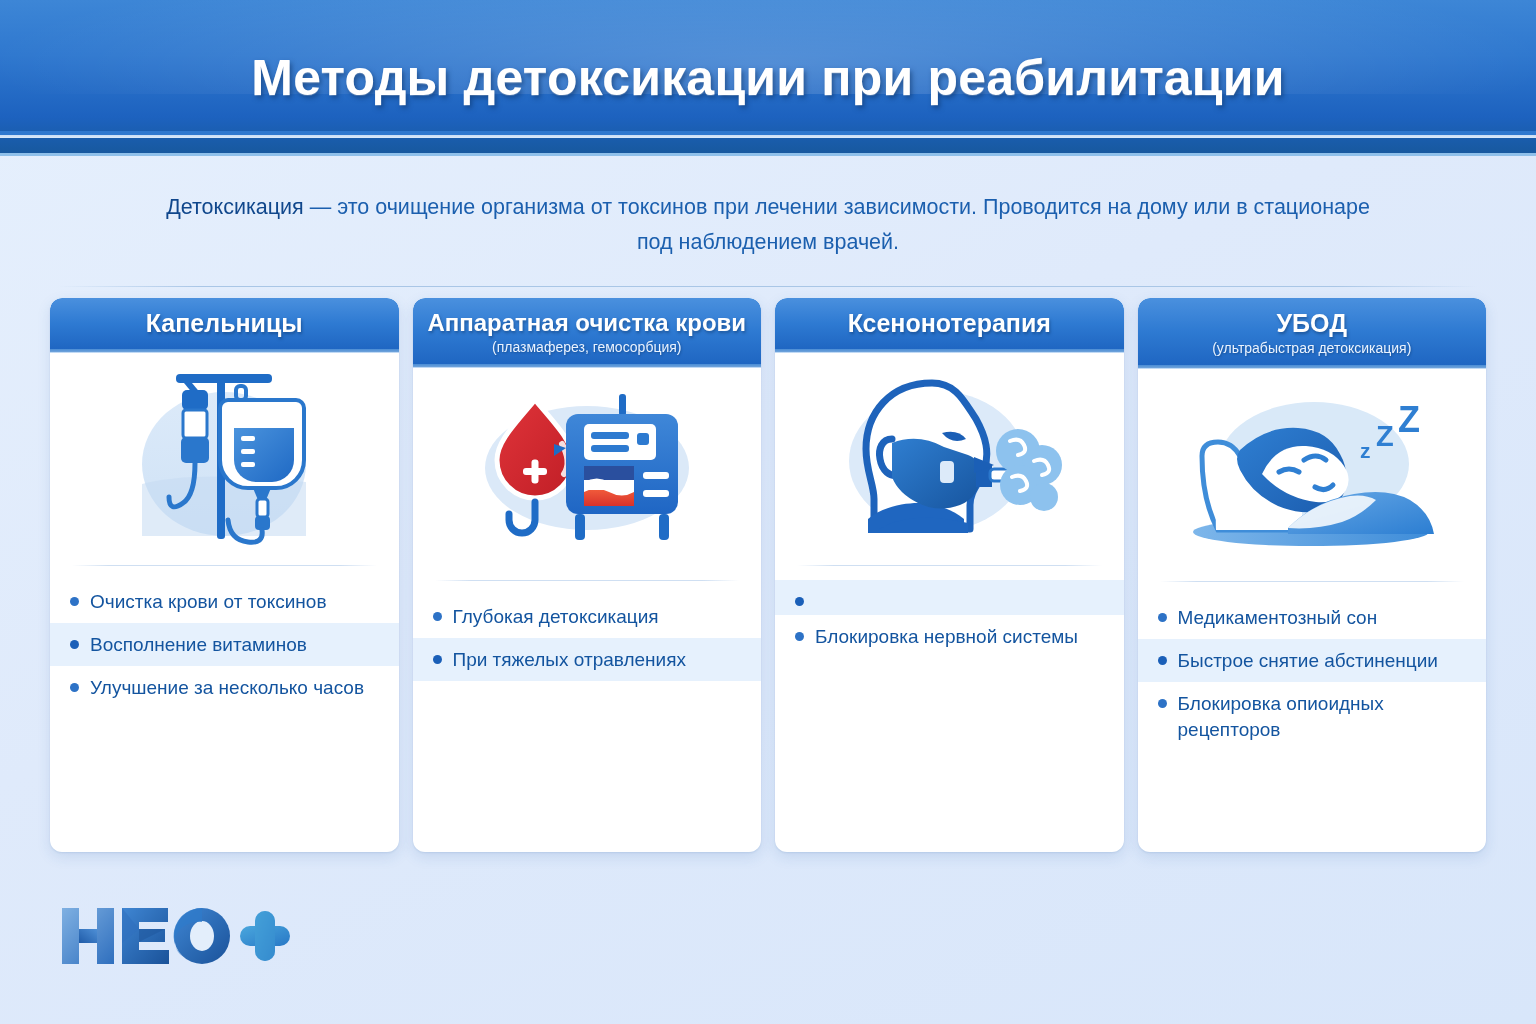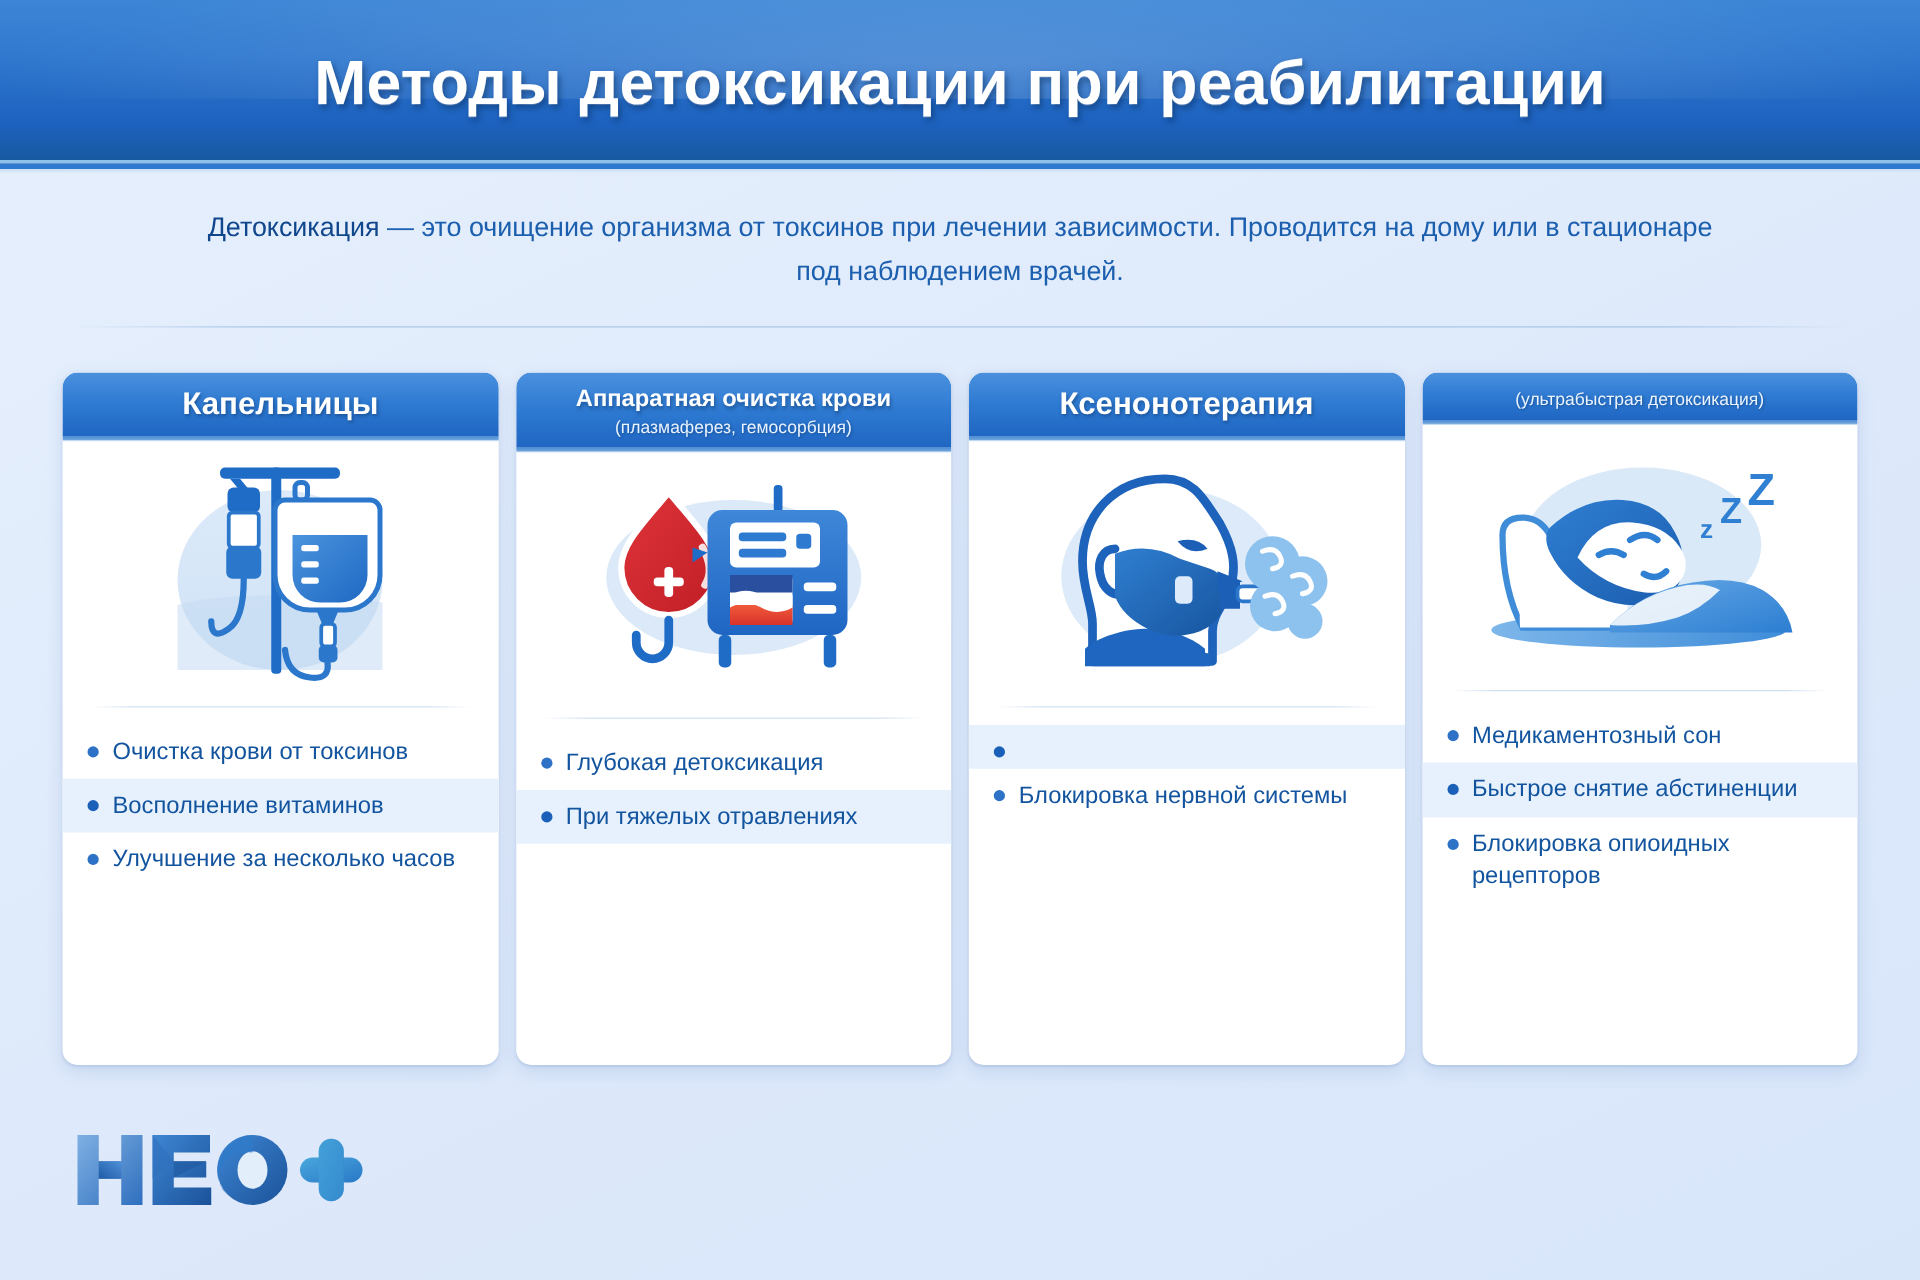--- a/index.html
+++ b/index.html
@@ -8,21 +8,21 @@
   body {
     font-family: "Liberation Sans", "DejaVu Sans", sans-serif;
     background: linear-gradient(155deg, #e6f0fd 0%, #dfeafb 45%, #d8e6fa 100%);
     overflow:hidden;
     position:relative;
   }
 
   
   .header {
     position:relative;
-    height:131px;
+    height:156px;
     background: linear-gradient(180deg, #3d86d6 0%, #2f78cf 35%, #1d62bf 75%, #17589c 100%);
     display:flex; align-items:center; justify-content:center;
     overflow:hidden;
   }
   .header::after{
     content:""; position:absolute; left:0; right:0; bottom:0; height:3px;
     background:#8fc0ea;
   }
   .header-sheen{
     position:absolute; left:-10%; top:-40%; width:120%; height:100%;
@@ -91,21 +91,21 @@
   }
   .card-head.two-line{ padding-bottom:9px; }
   .card-title{
     color:#ffffff;
     font-size:25px;
     font-weight:bold;
     line-height:1.15;
     text-shadow: 1px 2px 3px rgba(12,50,100,.5);
     white-space:nowrap;
   }
-  .card-title.small{ font-size:19px; }
+  .card-title.small{ font-size:24px; }
   .card-sub{
     color:#eaf3ff;
     font-size:14px;
     font-weight:normal;
     margin-top:2px;
     text-shadow: 1px 1px 2px rgba(12,50,100,.45);
     white-space:nowrap;
   }
   .head-underline{
     height:4px;
@@ -338,20 +338,21 @@
       </div>
       <div class="bullet">
         <span class="dot"></span>
         <span class="bullet-text">Блокировка нервной системы</span>
       </div>
     </div>
   </div>
 
   <div class="card">
     <div class="card-head two-line">
+      <div class="card-title">УБОД</div>
       <div class="card-sub">(ультрабыстрая детоксикация)</div>
     </div>
     <div class="head-underline"></div>
     <div class="icon-area">
       <span>
         <svg width="255" height="165" viewBox="0 0 255 165">
           <defs>
             <linearGradient id="blanketG" x1="0" y1="0" x2="1" y2="1">
               <stop offset="0" stop-color="#67a8e6"></stop>
                 <stop offset="1" stop-color="#2c7ed2"></stop>

